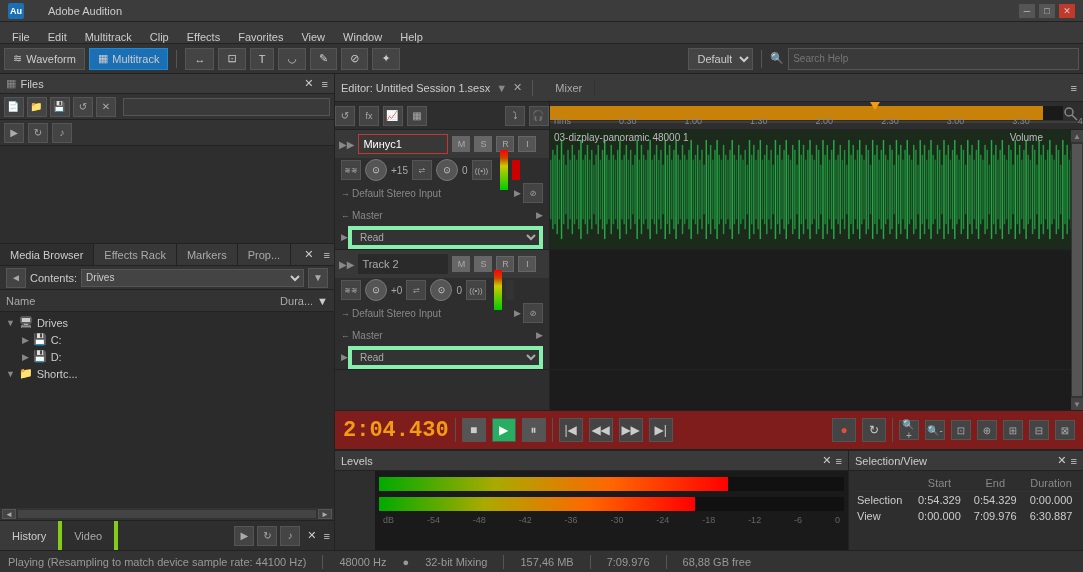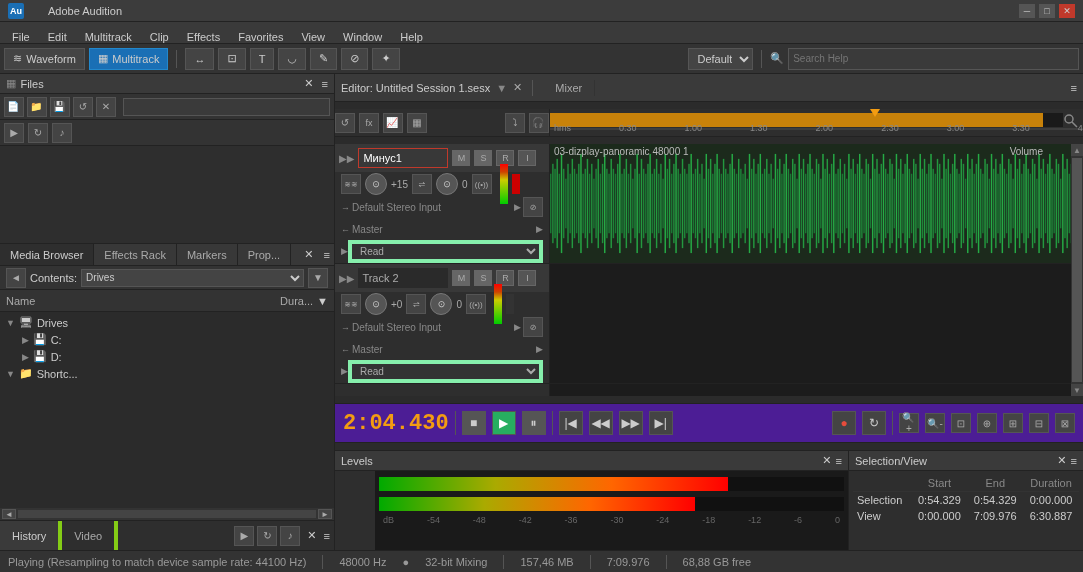--- a/index.html
+++ b/index.html
@@ -55,21 +55,21 @@
     .tree-arrow { font-size: 9px; color: #888; }
 
     
     #history-panel { height: 30px; background: #2e2e2e; border-top: 1px solid #222; display: flex; align-items: center; }
     .history-tabs { display: flex; height: 100%; }
     .history-tab { padding: 0 12px; font-size: 11px; color: #aaa; cursor: pointer; display: flex; align-items: center; border-right: 4px solid #84cc16; }
     .history-tab.active { background: #3a3a3a; color: #ccc; }
     .history-controls { margin-left: auto; display: flex; align-items: center; padding: 0 4px; gap: 3px; }
 
     
-    #right-panel { flex: 1; display: flex; flex-direction: column; gap: 7px; }
+    #right-panel { flex: 1; display: flex; flex-direction: column; }
 
     
     #editor-header { height: 28px; background: #3a3a3a; display: flex; align-items: center; padding: 0 6px; border-bottom: 1px solid #222; gap: 4px; }
 
     
     #timeline-ruler { height: 28px; background: #2e2e2e; display: flex; align-items: center; border-bottom: 1px solid #222; position: relative; }
 
     
     #tracks-area { display: flex; flex: 1; overflow: hidden; }
     #track-controls { width: 215px; background: #2e2e2e; border-right: 1px solid #222; display: flex; flex-direction: column; }
@@ -90,21 +90,21 @@
     .arrow-btn { font-size: 9px; color: #888; cursor: pointer; }
     .track-output-row { height: 22px; background: #2e2e2e; display: flex; align-items: center; padding: 0 6px; gap: 2px; font-size: 10px; color: #888; }
     .track-read-row { height: 22px; background: #2e2e2e; display: flex; align-items: center; padding: 0 6px; font-size: 10px; color: #888; }
     .read-dropdown { background: #333; border: 4px solid #86efac; color: #aaa; font-size: 10px; padding: 1px 4px; flex: 1; }
 
     
     #waveform-area { flex: 1; background: #1e1e1e; position: relative; overflow: hidden; }
     .waveform-track { border-bottom: 1px solid #222; position: relative; }
 
     
-    #transport { height: 40px; background: #4c1d95; display: flex; align-items: center; padding: 0 8px; gap: 6px; border-top: 1px solid #222; border-bottom: 1px solid #222; }
+    #transport { height: 40px; background: #7f1d1d; display: flex; align-items: center; padding: 0 8px; gap: 6px; border-top: 1px solid #222; border-bottom: 1px solid #222; }
     .time-display { font-size: 22px; color: #f39c12; font-family: 'Courier New', monospace; font-weight: bold; min-width: 100px; }
     .transport-sep { width: 1px; height: 24px; background: #555; }
     .trans-btn { width: 24px; height: 24px; background: #444; border: 1px solid #555; color: #ccc; font-size: 12px; display: flex; align-items: center; justify-content: center; cursor: pointer; }
     .trans-btn.play { background: #27ae60; color: white; }
     .trans-btn.stop { background: #555; }
     .trans-btn.pause { background: #555; }
     .transport-spacer { flex: 1; }
 
     
     #bottom-panels { height: 100px; display: flex; border-top: 1px solid #222; }

